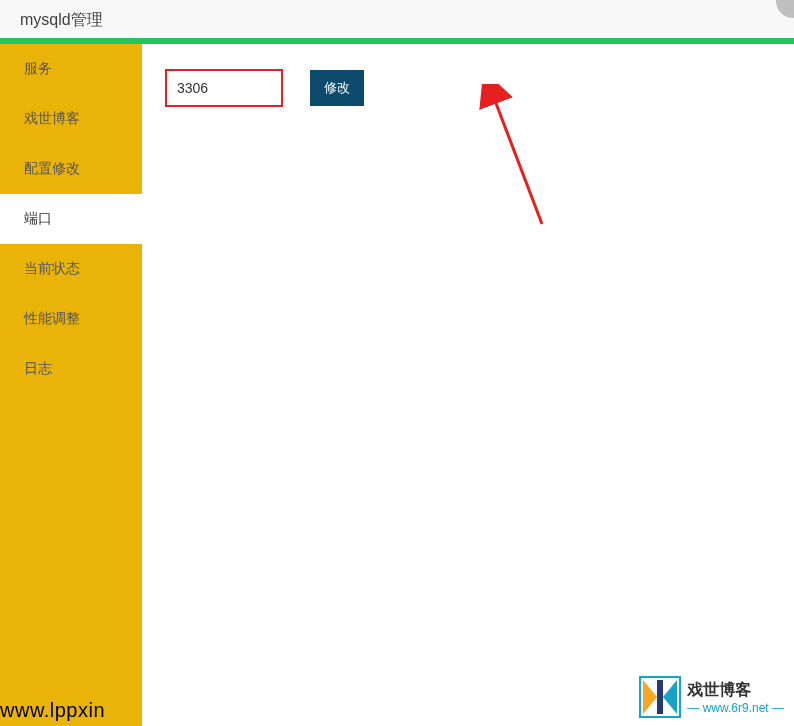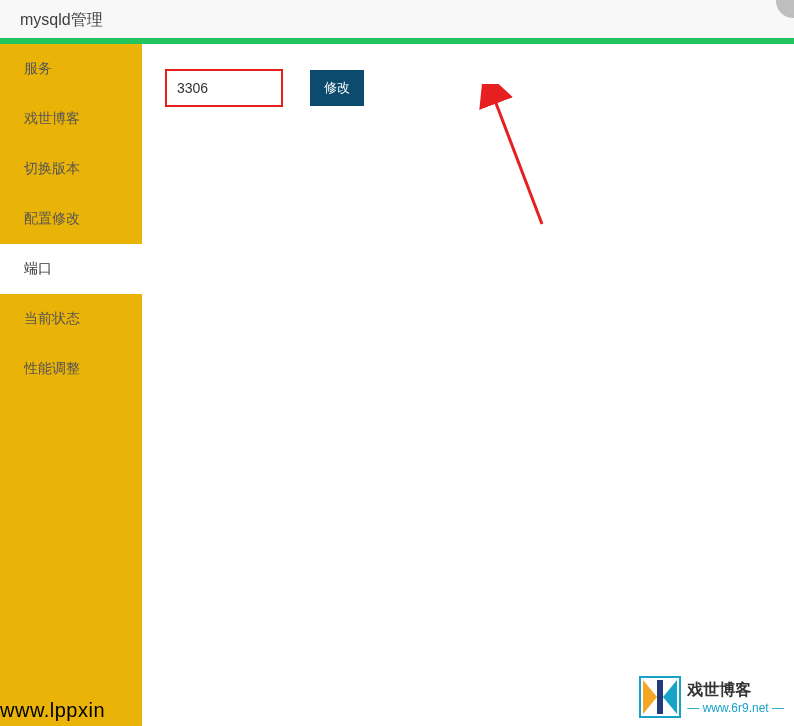--- a/index.html
+++ b/index.html
@@ -135,33 +135,33 @@
 
 <div class="container">
   <div class="sidebar">
     <div class="sidebar-item">
       <span>服务</span>
     </div>
     <div class="sidebar-item">
       <span>戏世博客</span>
     </div>
     <div class="sidebar-item">
-      <span>切换版本</span>
-    </div>
-    <div class="sidebar-item">
       <span>配置修改</span>
     </div>
     <div class="sidebar-item active">
       <span>端口</span>
     </div>
     <div class="sidebar-item">
       <span>当前状态</span>
     </div>
     <div class="sidebar-item">
       <span>性能调整</span>
+    </div>
+    <div class="sidebar-item">
+      <span>日志</span>
     </div>
   </div>
 
   <div class="content">
     <div class="form-row">
       <input type="text" class="port-input" value="3306" style="">
       <button class="submit-btn">修改</button>
     </div>
 
     <svg class="arrow-annotation" width="120" height="150" viewBox="0 0 120 150">

